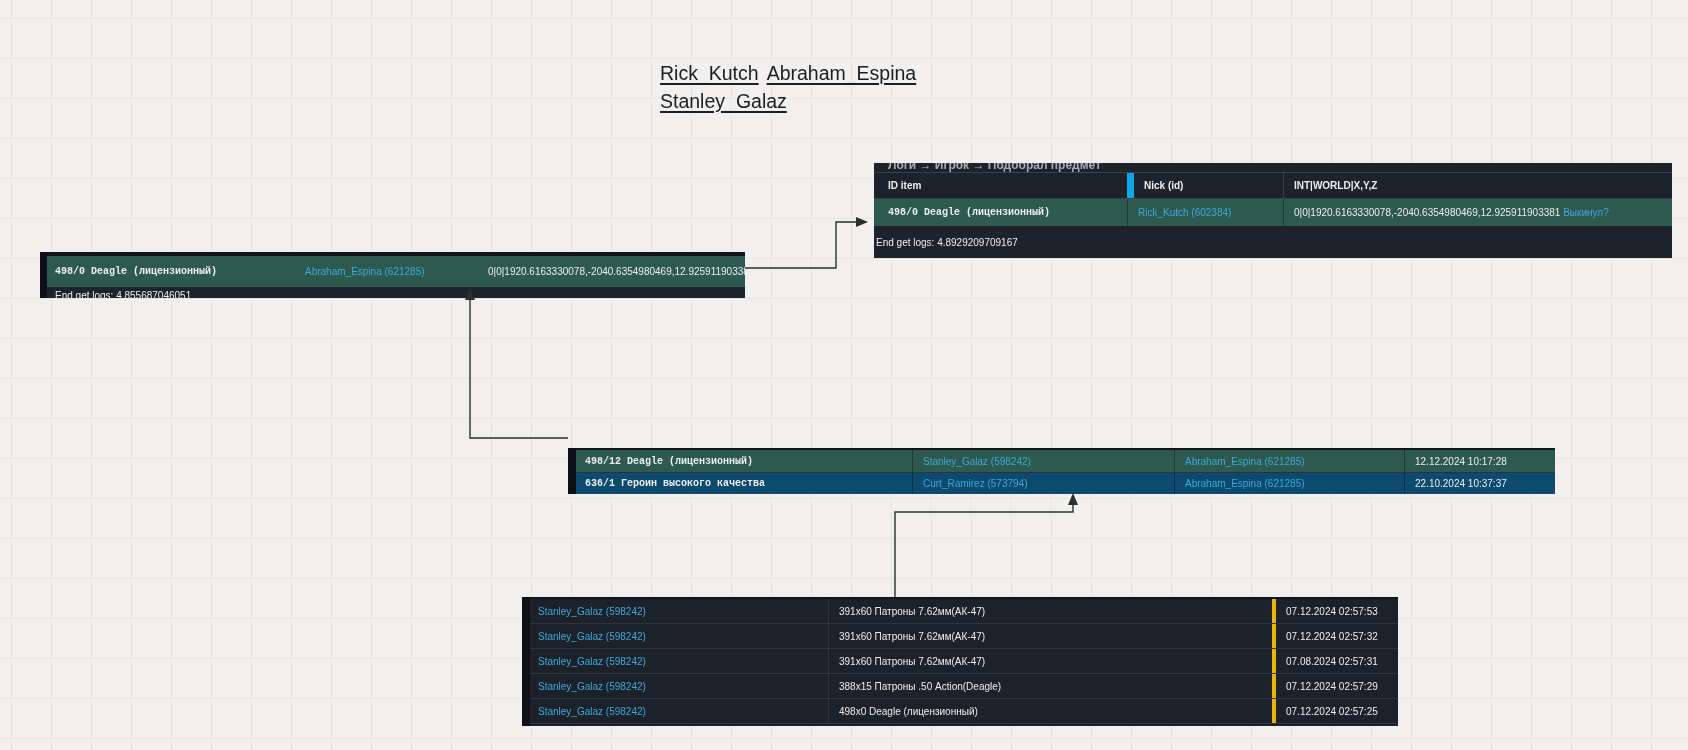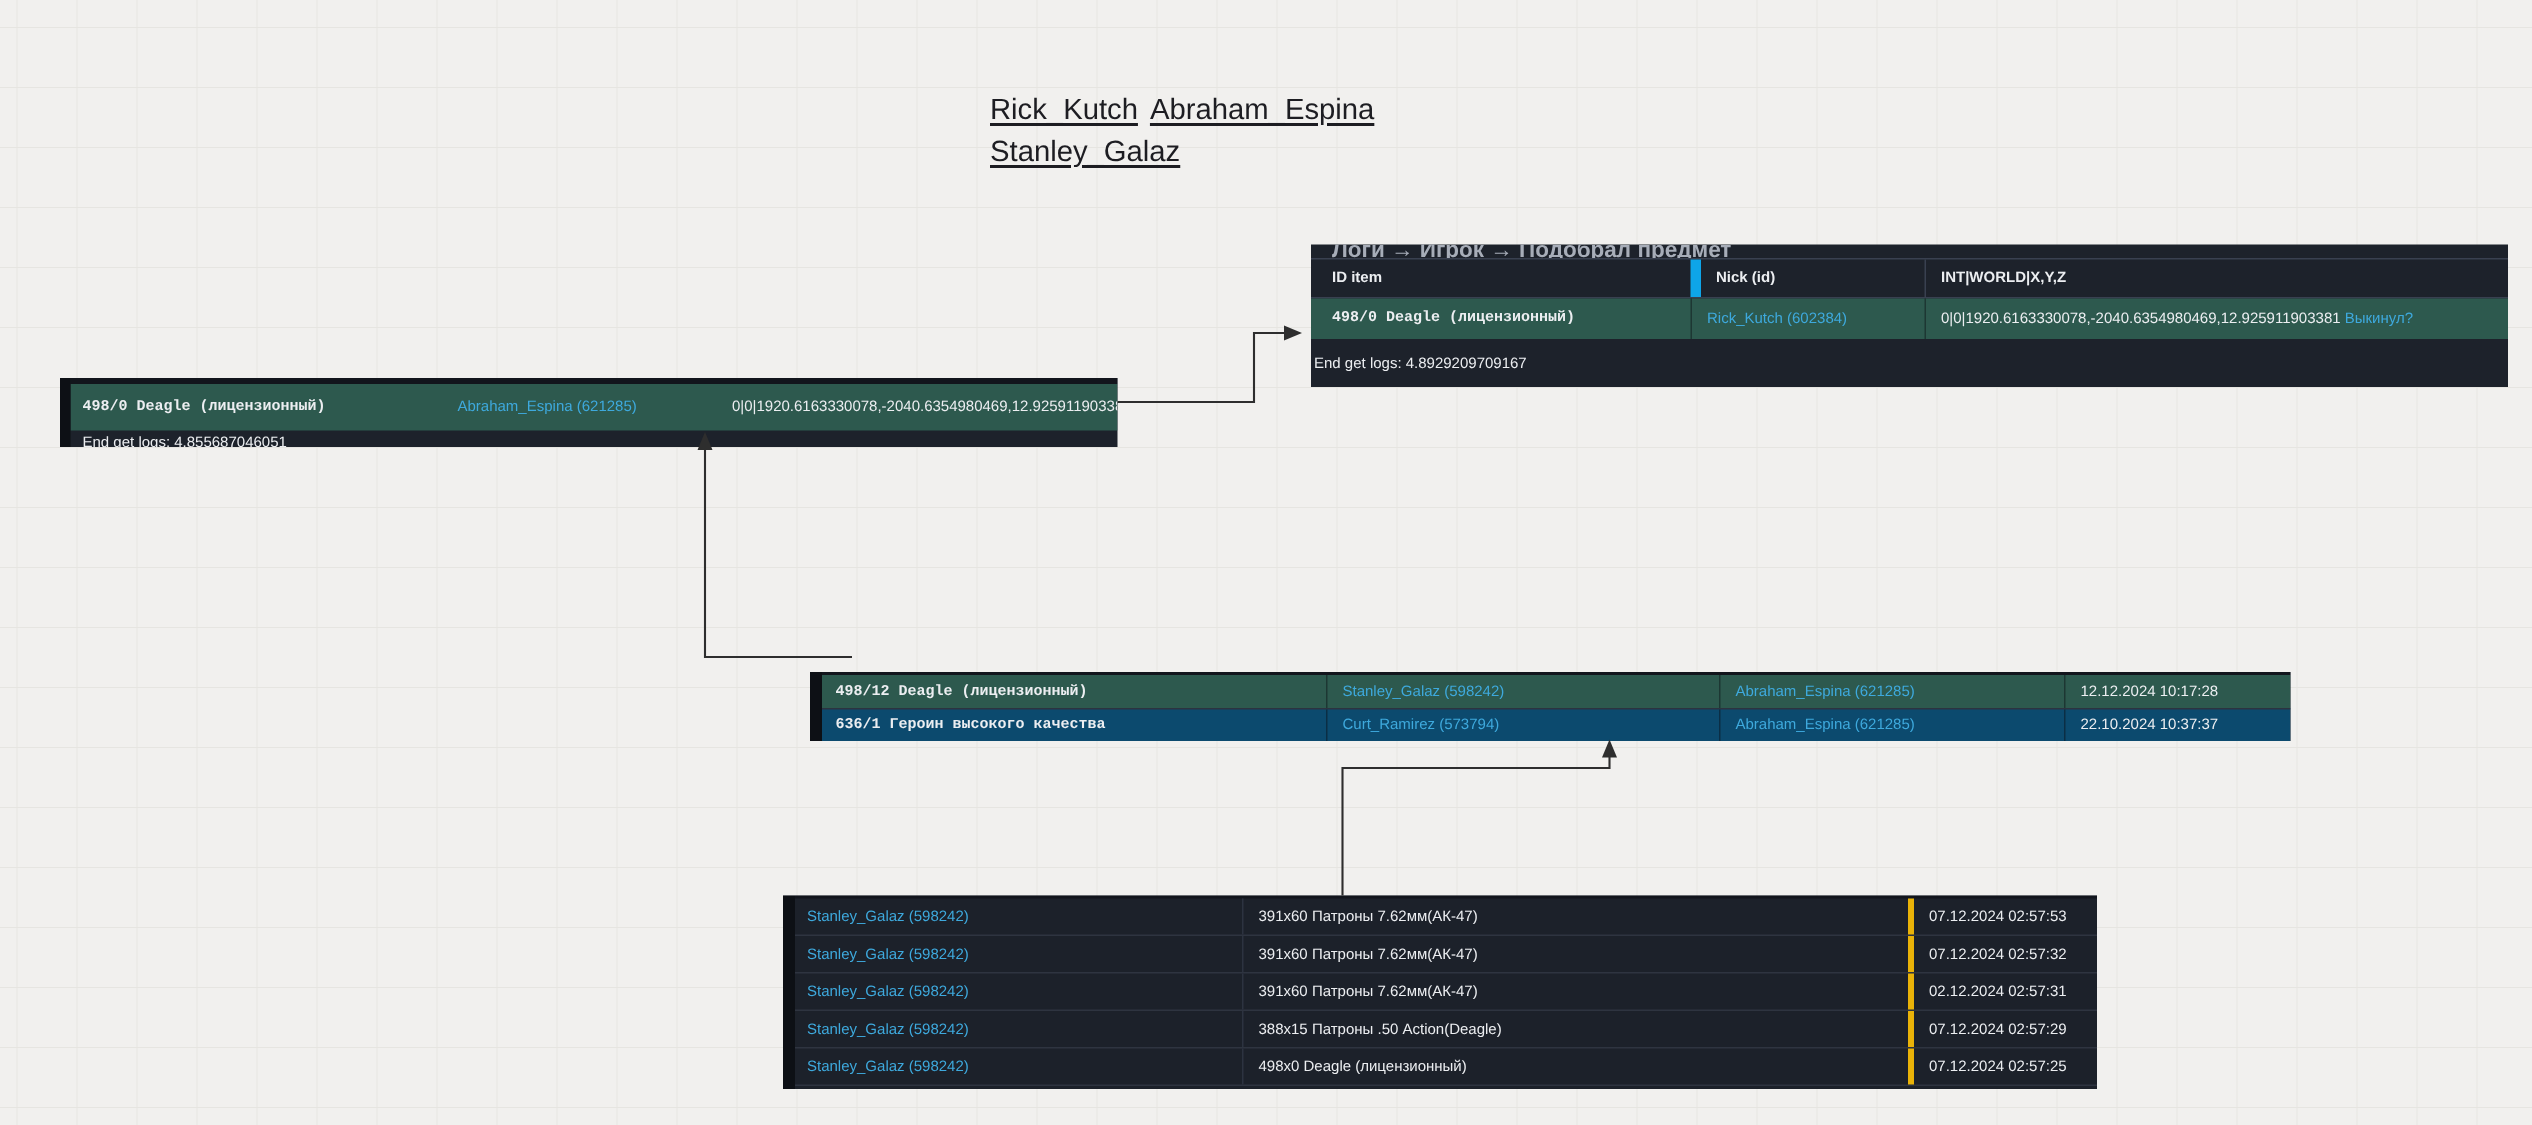--- a/index.html
+++ b/index.html
@@ -25,41 +25,41 @@
   .c{padding:0 10px;white-space:nowrap;overflow:hidden;}
   .bold{font-weight:bold;font-family:Liberation Mono, monospace;}
   .link{color:#3ea9dd;}
   .green{background:#2d594e;}
   .bar{position:absolute;left:0;top:0;bottom:0;background:#0d1015;z-index:2;}
   .strip{background:#12151c;}
 
   
   .frag-pickup{left:874px;top:163px;width:798px;height:95px;display:flex;flex-direction:column;}
   .clip-strip{height:9px;overflow:hidden;}
-  .clip-strip span{display:block;margin-top:-5px;padding-left:14px;font-size:15px;font-weight:bold;color:#a7adb8;}
+  .clip-strip span{display:block;margin-top:-5px;padding-left:14px;font-size:12px;font-weight:bold;color:#a7adb8;}
   .ph-row{height:27px;font-weight:bold;border-top:1px solid #394050;border-bottom:1px solid #394050;}
   .p-c1{width:253px;padding-left:14px;height:100%;display:flex;align-items:center;}
   .p-c2{width:156px;height:100%;display:flex;align-items:center;border-left:7px solid #0ea5e9;}
   .p-c3{flex:1;height:100%;display:flex;align-items:center;border-left:1px solid #394050;}
   .pg-row{height:27px;}
   .pg-row .p-c2,.pg-row .p-c3{border-left:1px solid rgba(10,14,20,.45);}
   .p-foot{flex:1;display:flex;align-items:center;padding-left:2px;}
 
   
   .frag-drop{left:40px;top:252px;width:705px;height:46px;overflow:hidden;padding-left:7px;}
   .frag-drop .bar{width:7px;}
   .frag-drop .strip{height:4px;}
   .d-row{height:31px;}
   .d-c1{width:248px;padding-left:8px;}
   .d-c2{width:183px;}
   .d-c3{flex:1;}
   .d-foot{margin-top:3px;padding-left:8px;line-height:12px;}
 
   
-  .frag-transfer{left:540px;top:448px;width:987px;height:46px;overflow:hidden;padding-left:8px;}
+  .frag-transfer{left:568px;top:448px;width:987px;height:46px;overflow:hidden;padding-left:8px;}
   .frag-transfer .bar{width:8px;}
   .frag-transfer .strip{height:2px;}
   .t-row{height:22px;}
   .t-row + .t-row{border-top:1px solid #2c3340;background:#0c4a6e;}
   .t-c1{width:336px;padding-left:9px;height:100%;display:flex;align-items:center;}
   .t-c2{width:262px;height:100%;display:flex;align-items:center;border-left:1px solid rgba(10,14,20,.45);}
   .t-c3{width:230px;height:100%;display:flex;align-items:center;border-left:1px solid rgba(10,14,20,.45);}
   .t-c4{flex:1;height:100%;display:flex;align-items:center;border-left:1px solid rgba(10,14,20,.45);}
 
   
@@ -146,21 +146,21 @@
       <div class="c h-c3">07.12.2024 02:57:53</div>
     </div>
     <div class="row h-row">
       <div class="c h-c1 link">Stanley_Galaz (598242)</div>
       <div class="c h-c2">391x60 Патроны 7.62мм(АК-47)</div>
       <div class="c h-c3">07.12.2024 02:57:32</div>
     </div>
     <div class="row h-row">
       <div class="c h-c1 link">Stanley_Galaz (598242)</div>
       <div class="c h-c2">391x60 Патроны 7.62мм(АК-47)</div>
-      <div class="c h-c3">02.12.2024 02:57:31</div>
+      <div class="c h-c3">07.08.2024 02:57:31</div>
     </div>
     <div class="row h-row">
       <div class="c h-c1 link">Stanley_Galaz (598242)</div>
       <div class="c h-c2">388x15 Патроны .50 Action(Deagle)</div>
       <div class="c h-c3">07.12.2024 02:57:29</div>
     </div>
     <div class="row h-row">
       <div class="c h-c1 link">Stanley_Galaz (598242)</div>
       <div class="c h-c2">498x0 Deagle (лицензионный)</div>
       <div class="c h-c3">07.12.2024 02:57:25</div>

